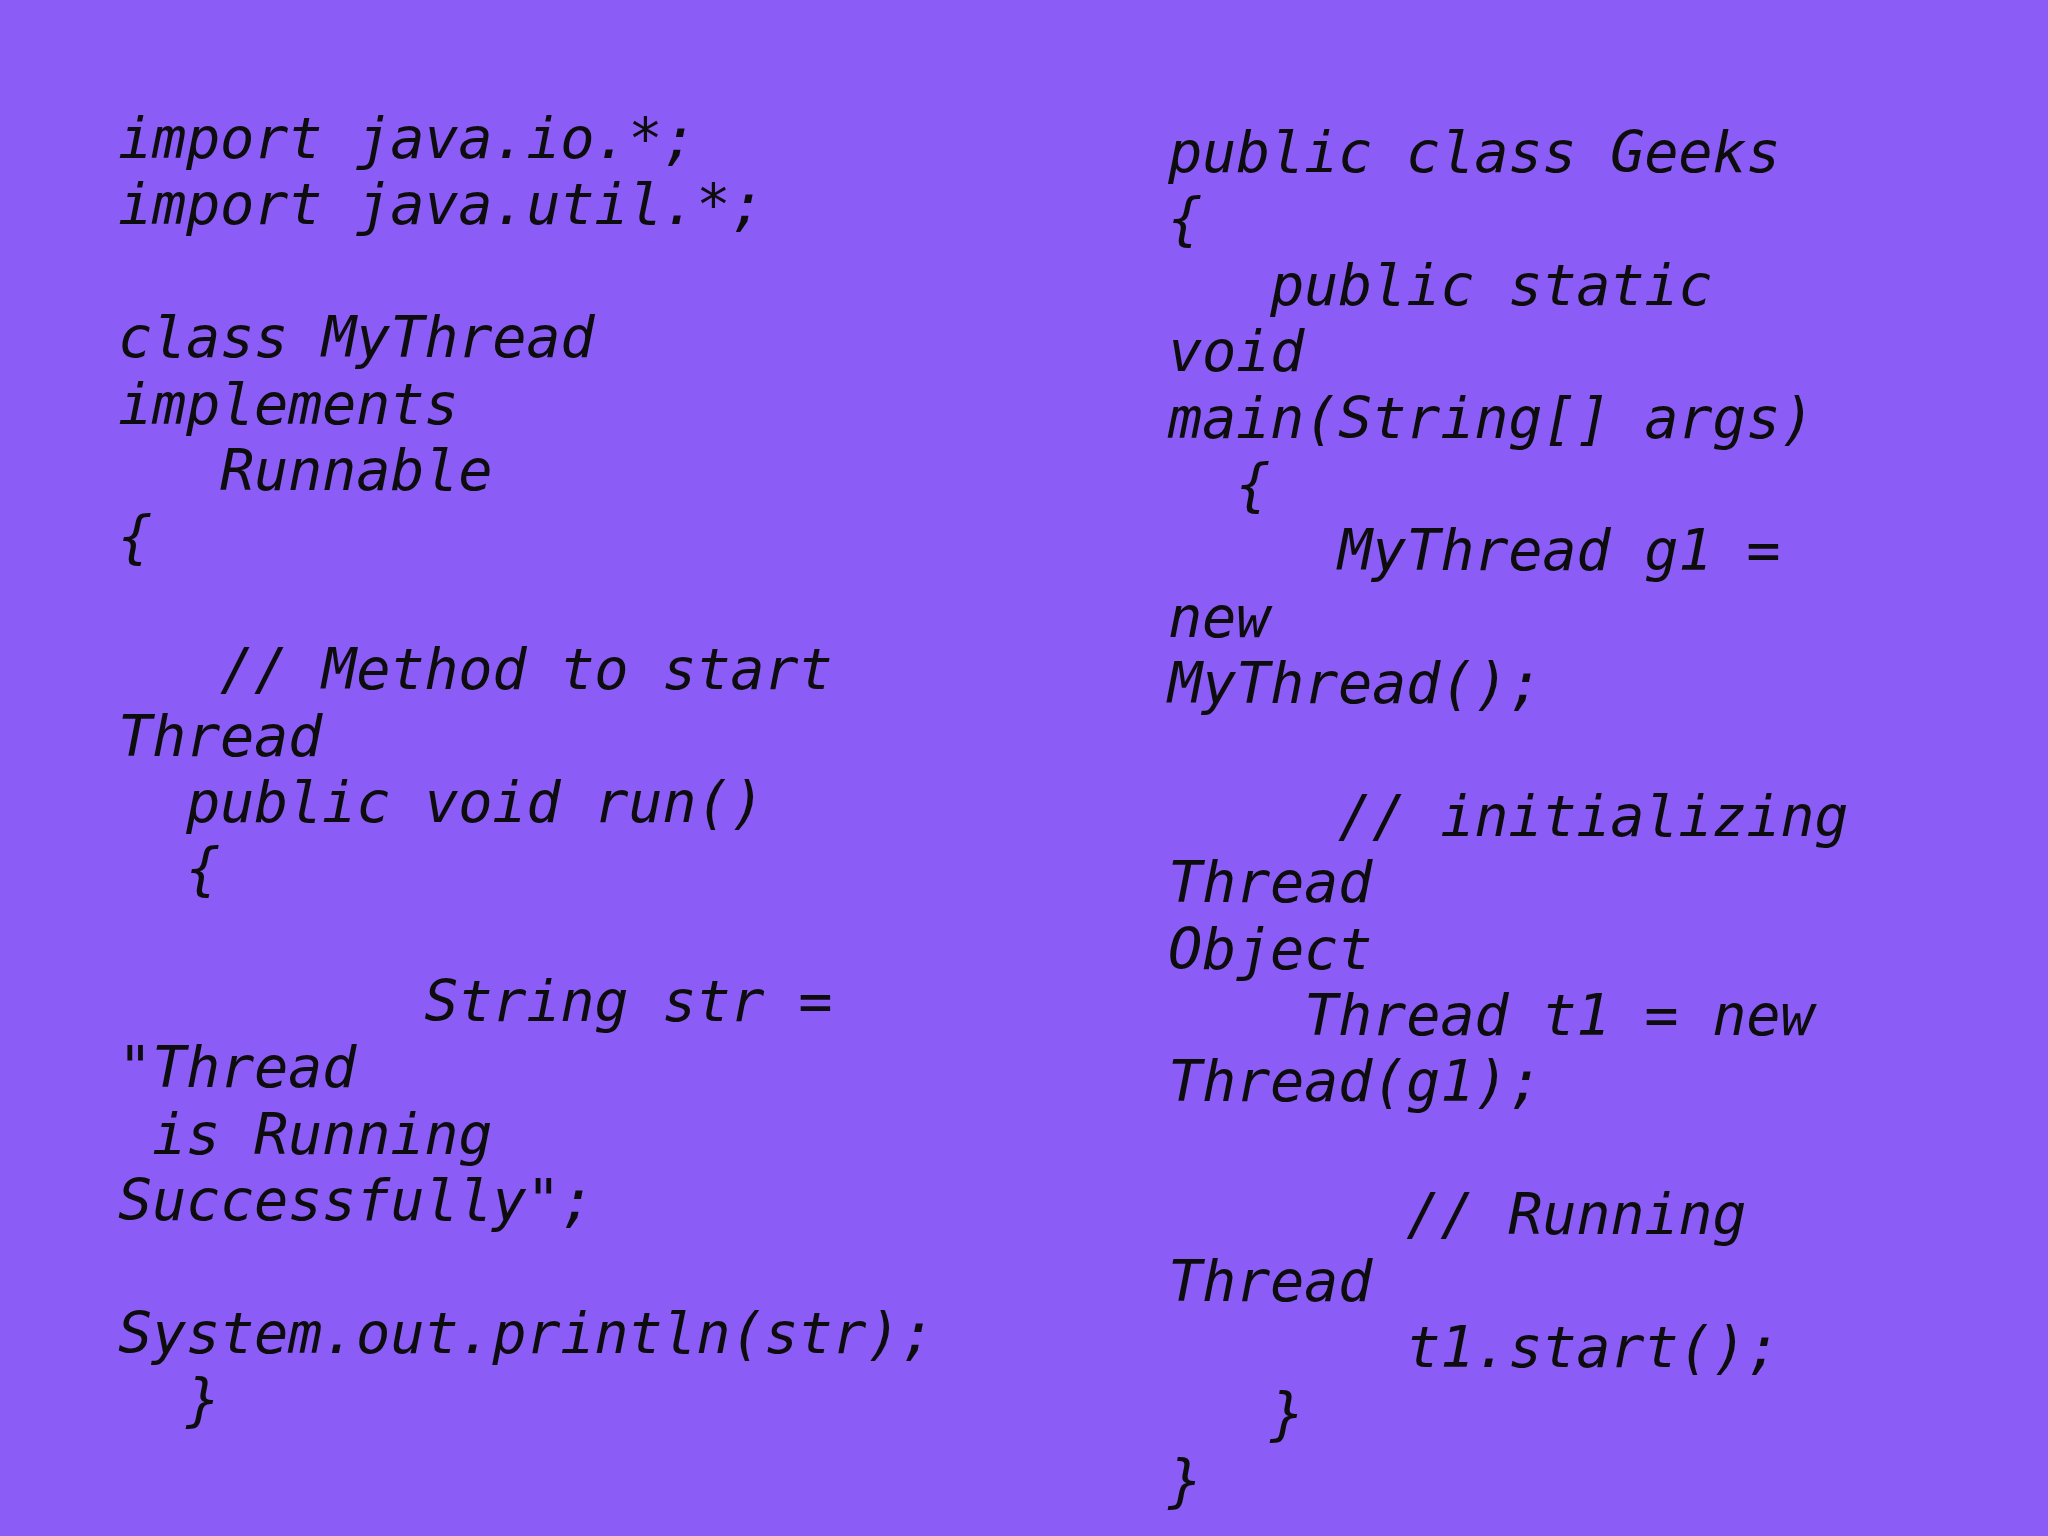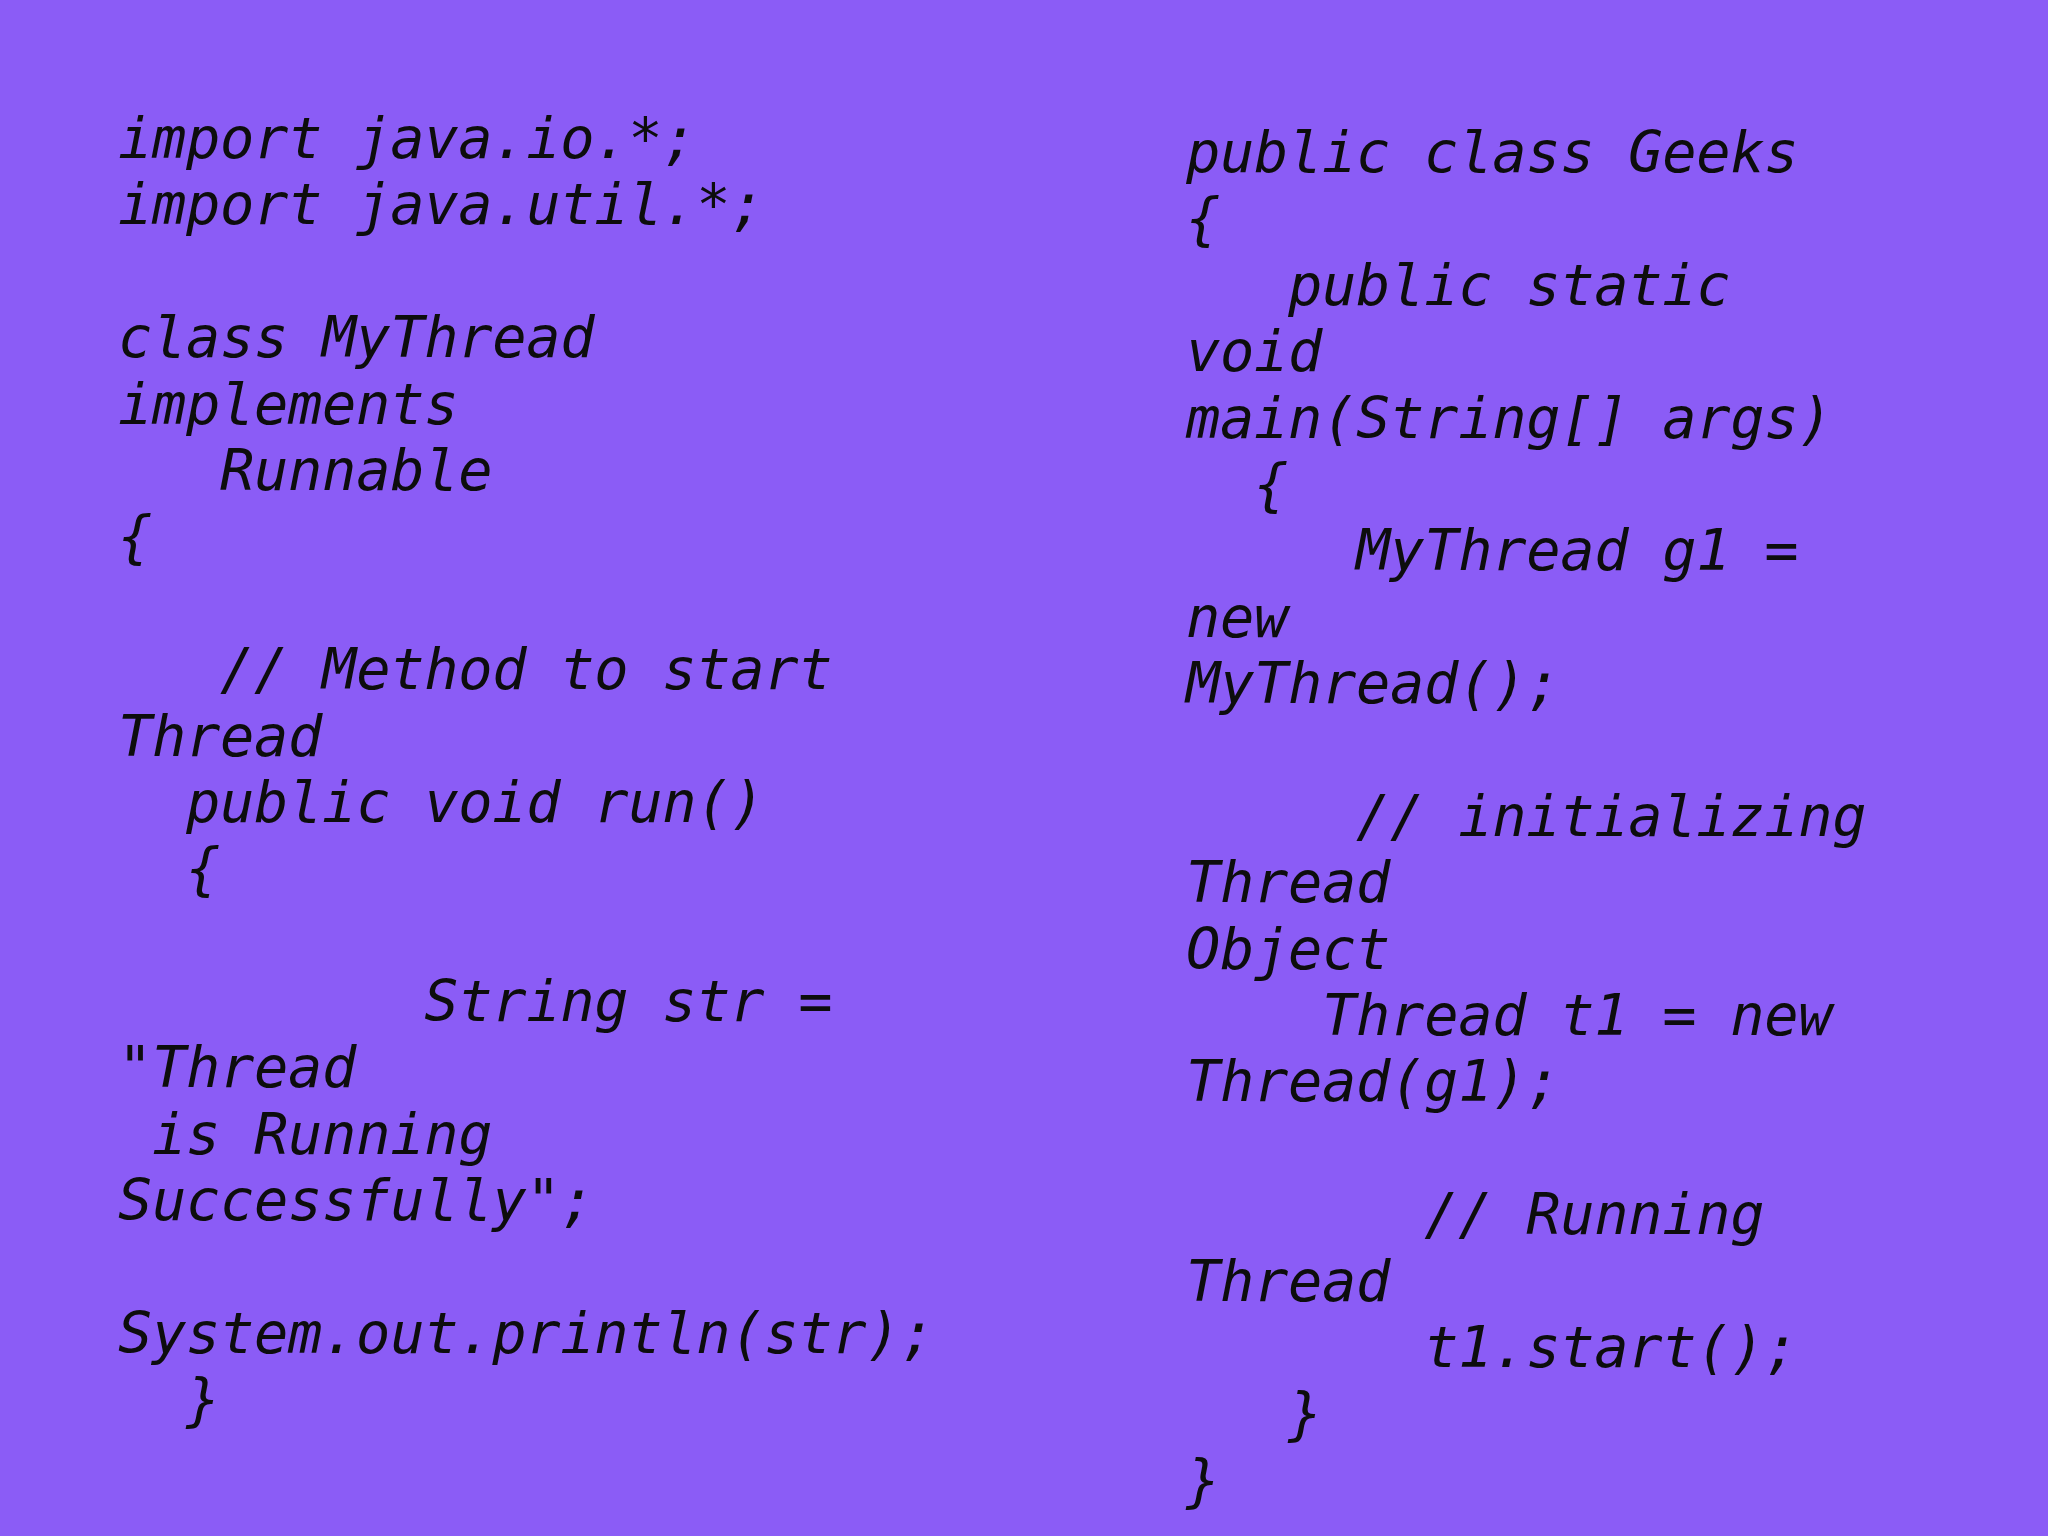--- a/index.html
+++ b/index.html
@@ -30,21 +30,20 @@
   }
   #left-column {
     left: 118px;
     top: 48px;
     width: 720px;
   }
   #right-column {
     left: 1168px;
     top: 62px;
     width: 700px;
-    margin-left: 18px;
   }
   .code-line {
     display: block;
     min-height: 1.165em;
     white-space: pre-wrap;
   }
   .blank-line {
     display: block;
     height: 1.165em;
   }

